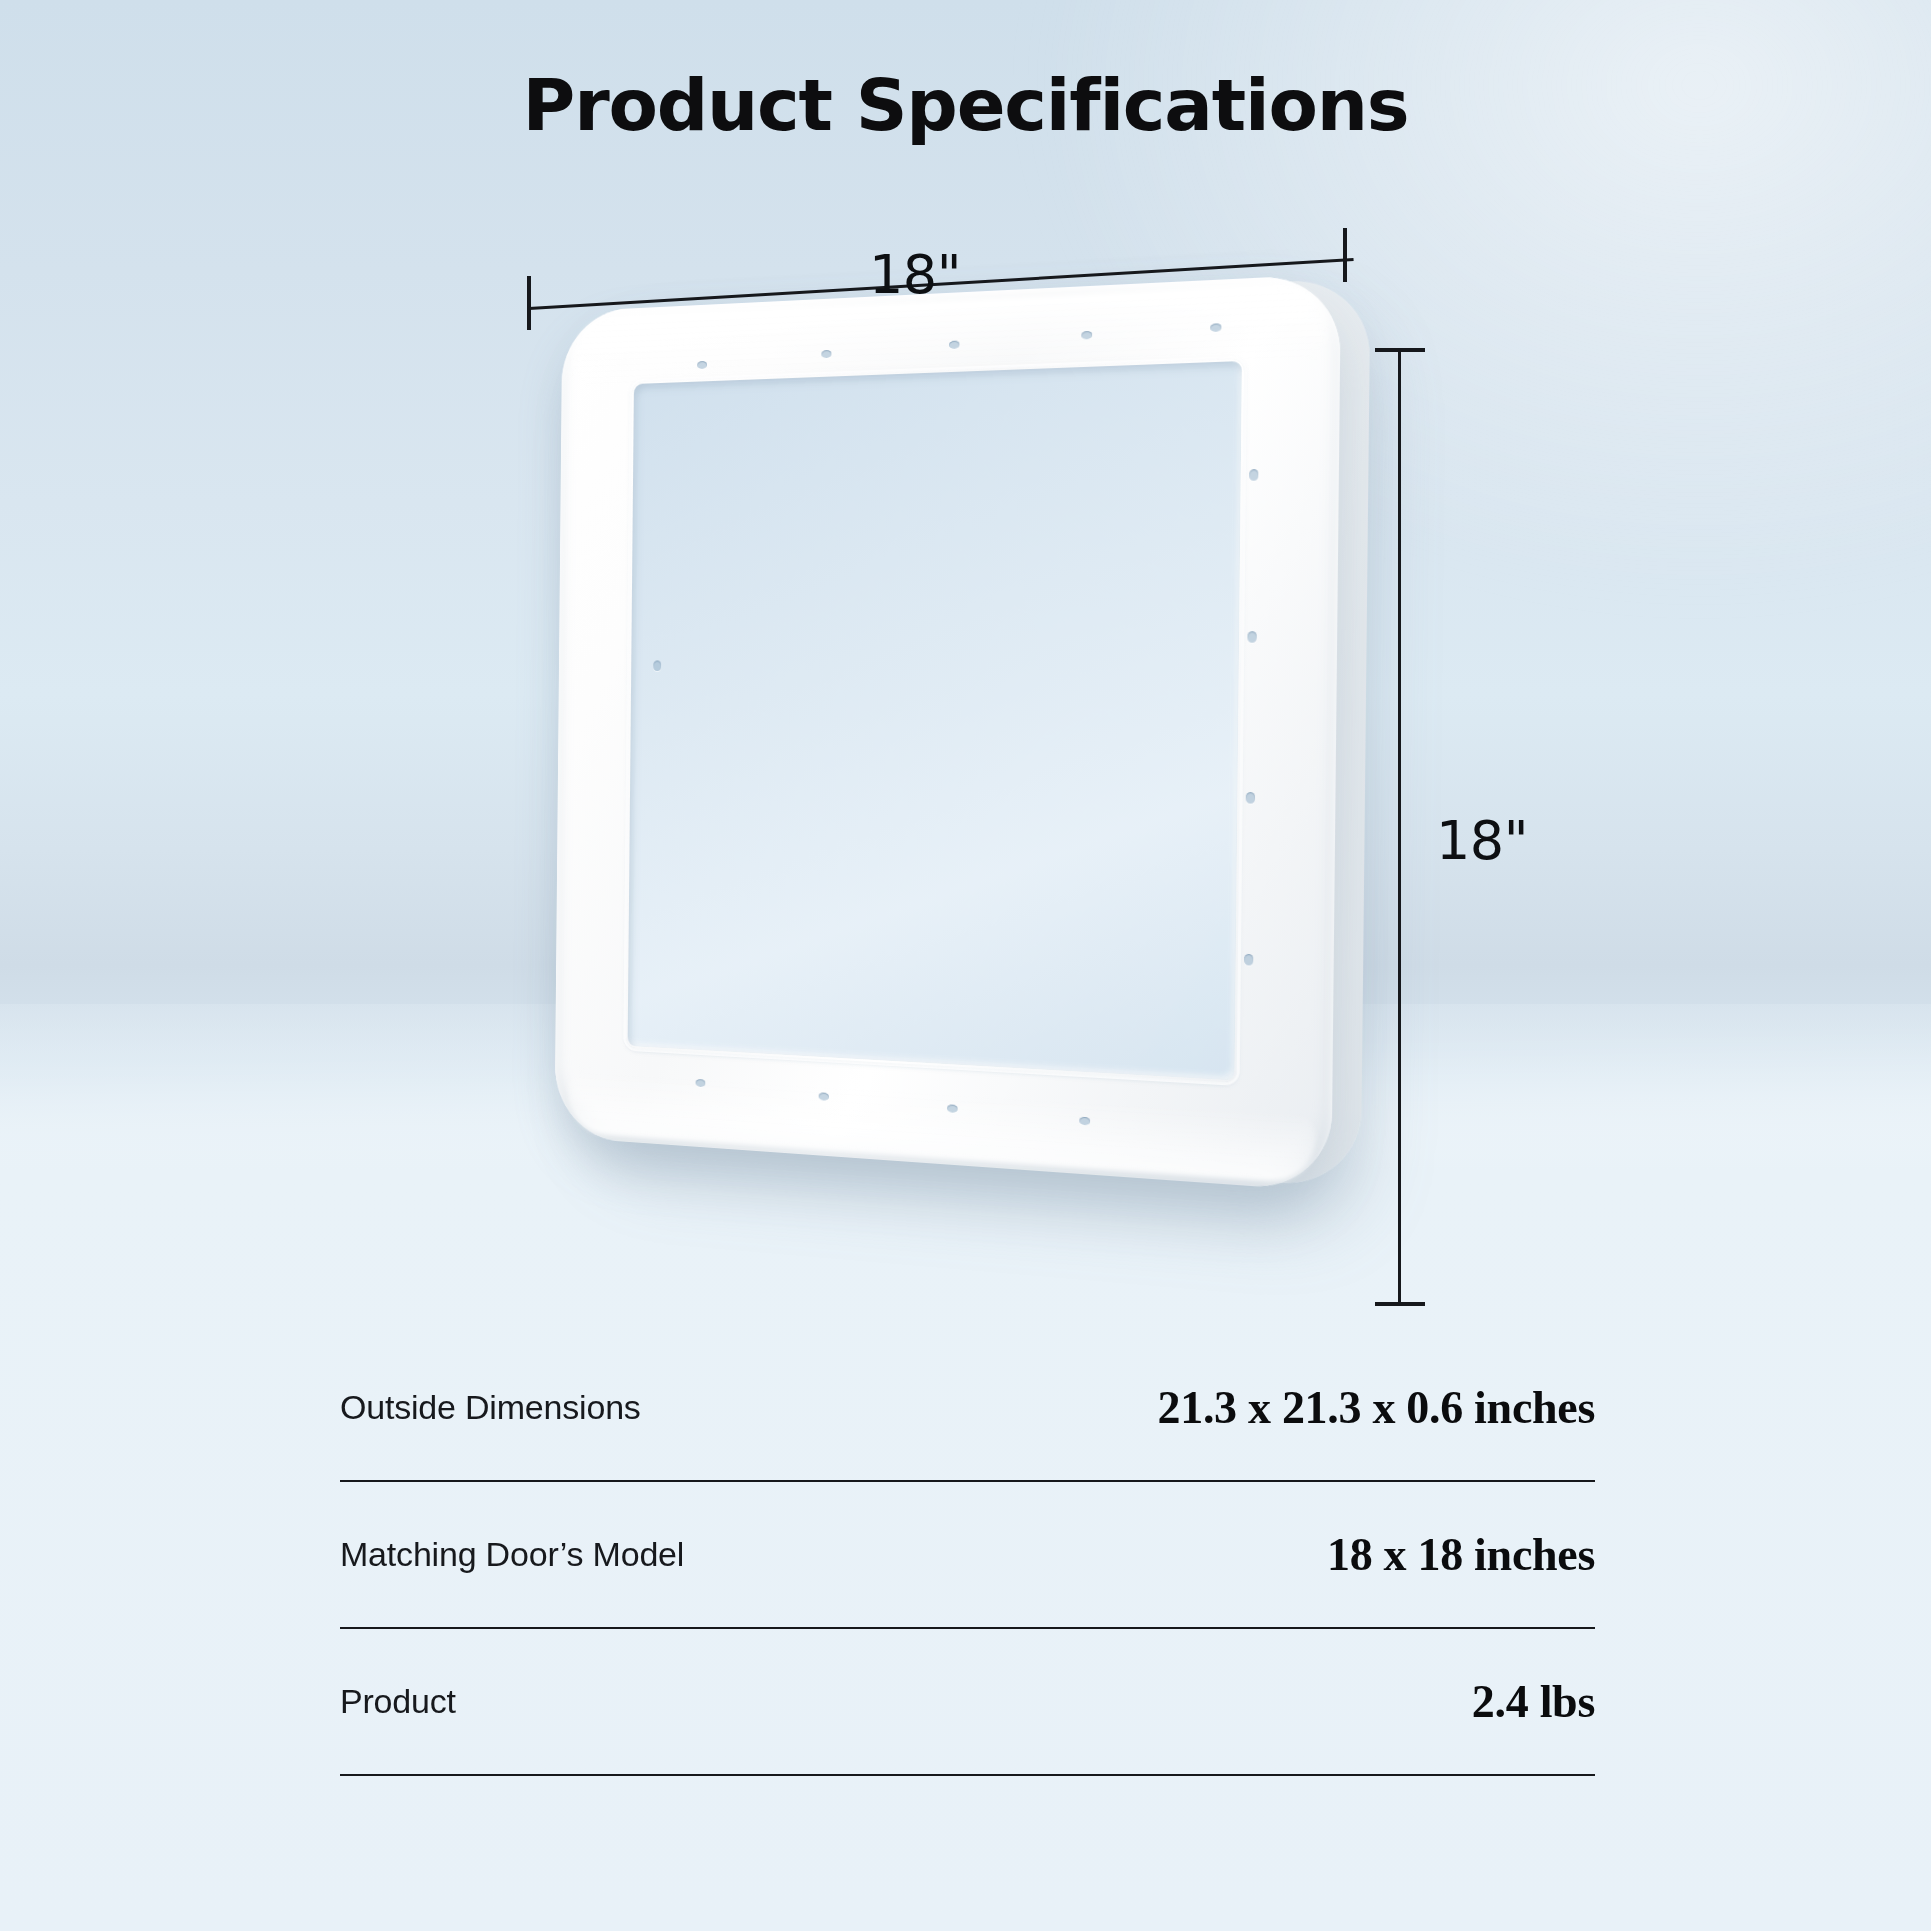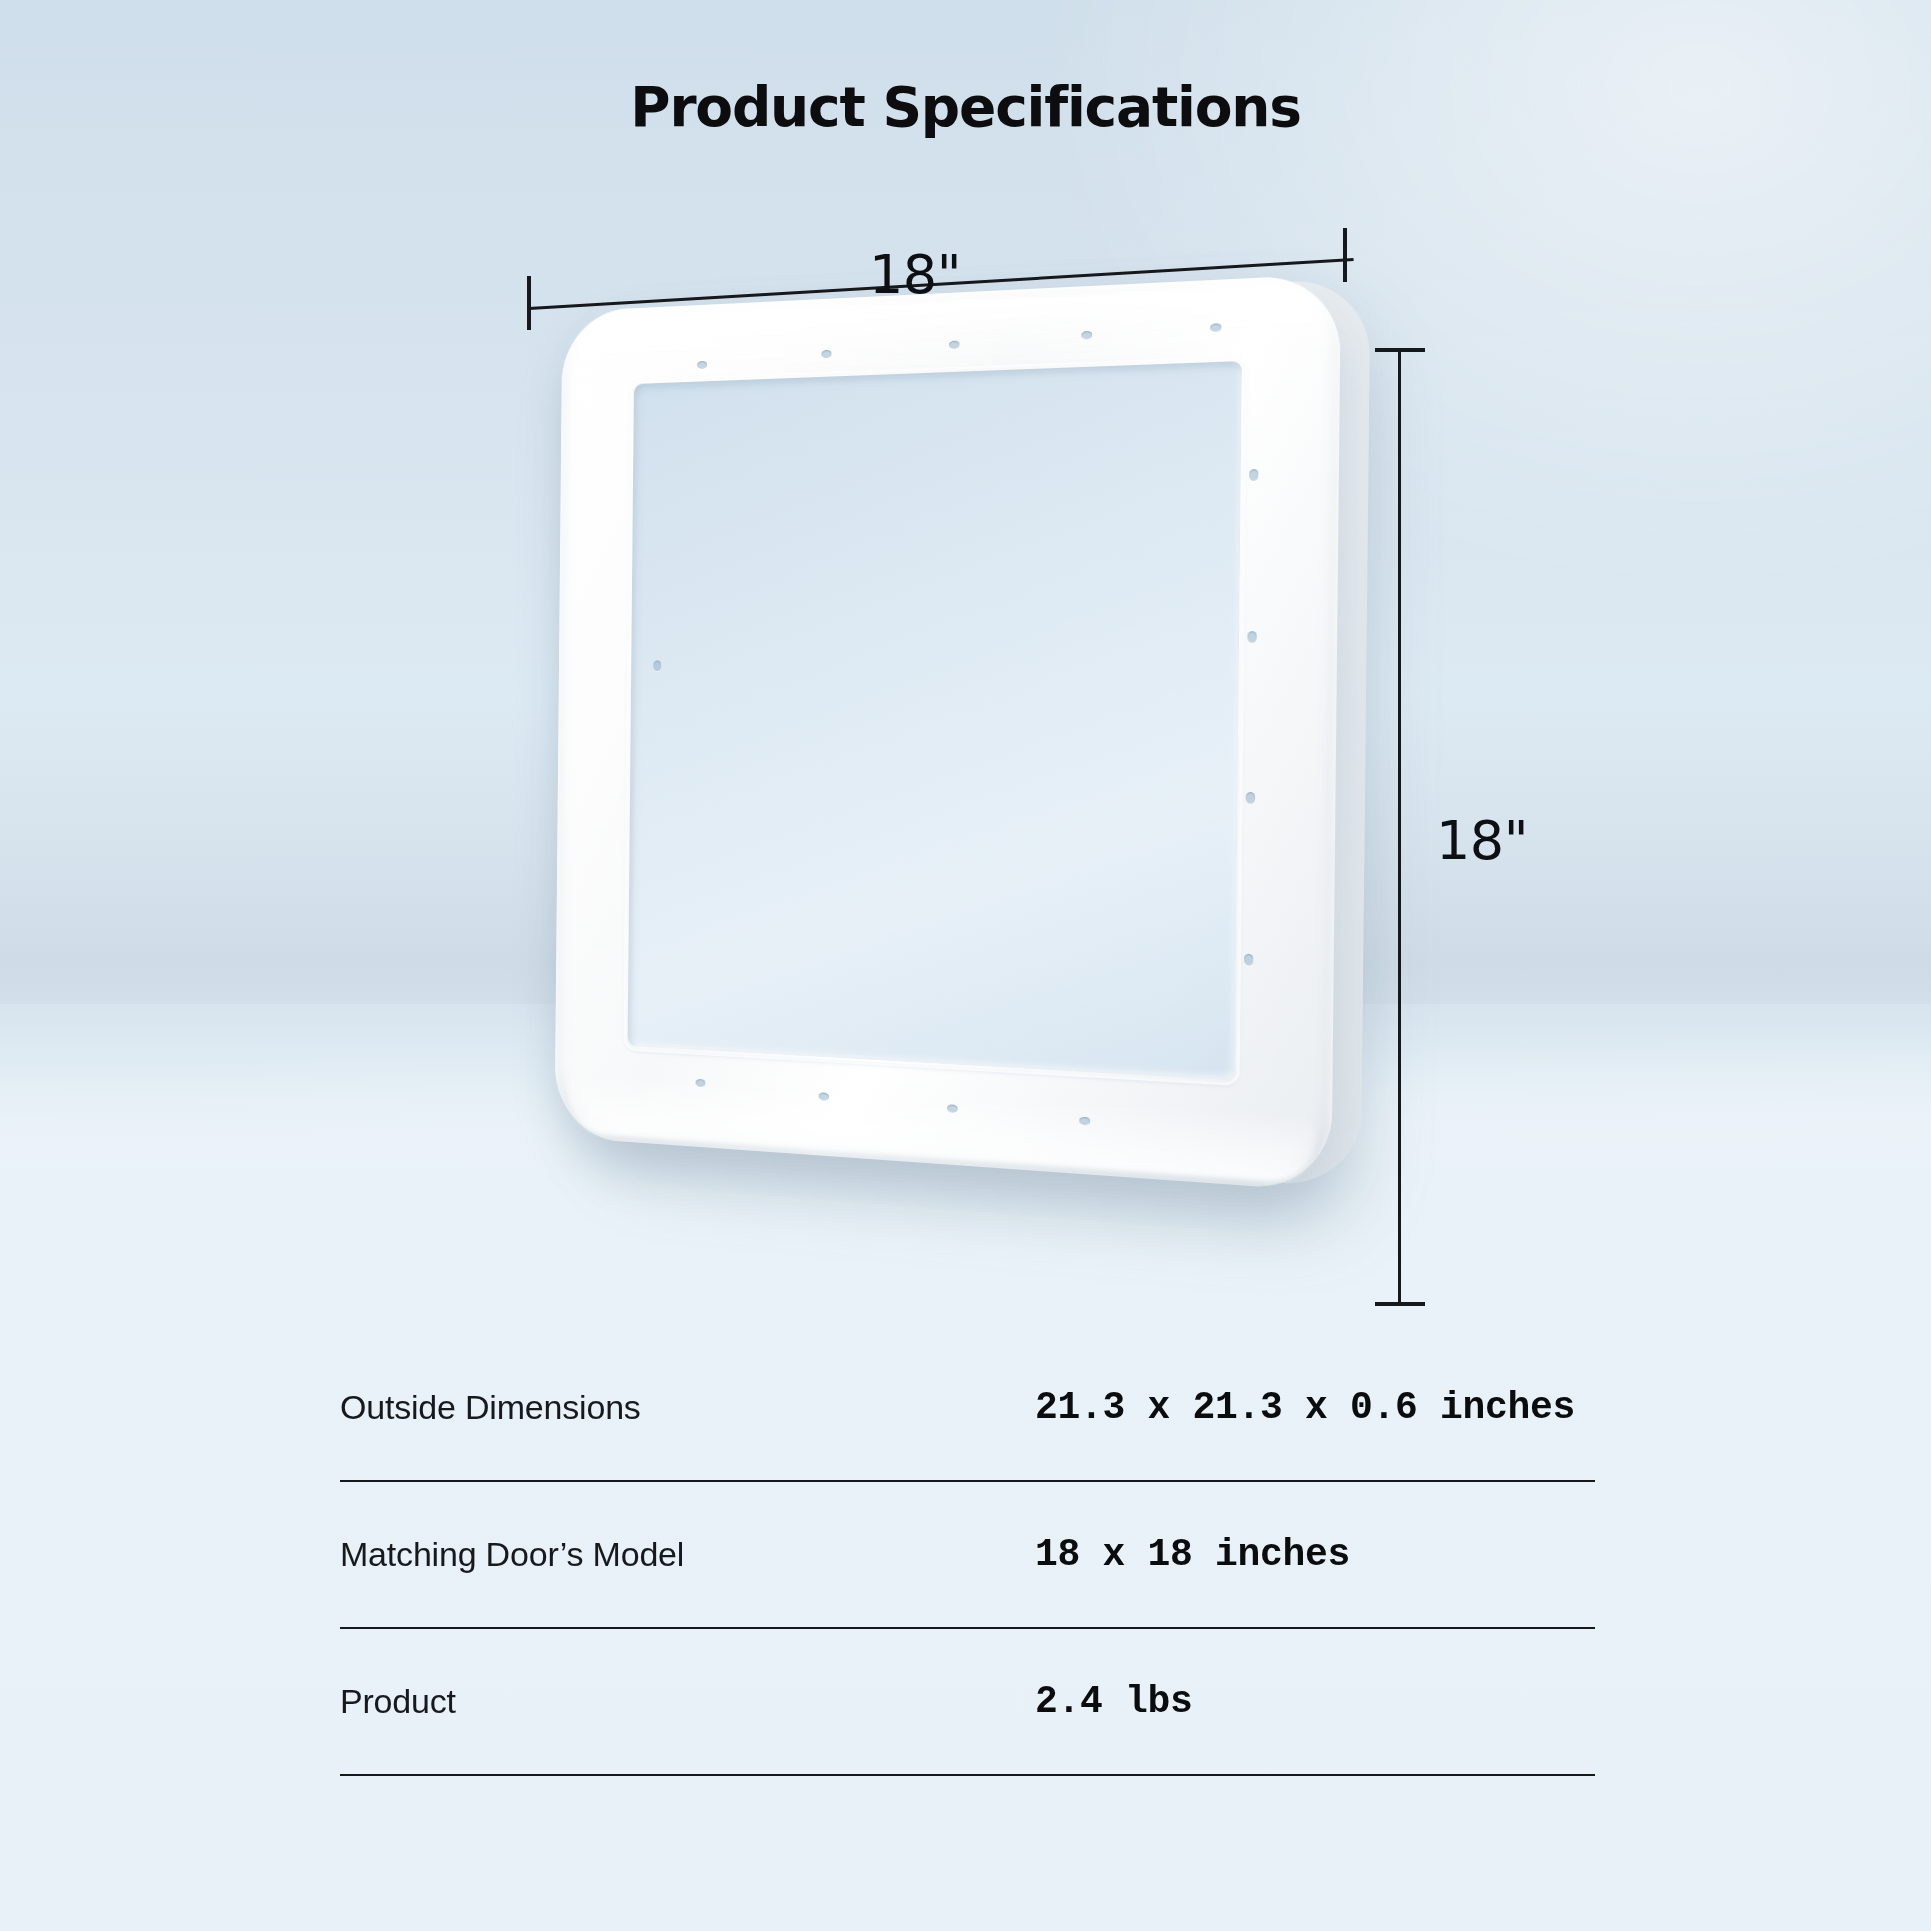--- a/index.html
+++ b/index.html
@@ -57,22 +57,22 @@
     background:radial-gradient(ellipse at 40% 60%,rgba(255,255,255,.45),rgba(255,255,255,0) 70%);
     filter:blur(25px);
   }
   .bg-lower{
     position:absolute;left:0;right:0;top:1004px;bottom:0;
     background:linear-gradient(180deg,rgba(232,241,248,.25) 0%,#e9f2f8 18%,#e8f1f8 100%);
   }
 
   
   .title{
-    position:absolute;left:0;right:0;top:75px;text-align:center;
-    font-size:55px;font-weight:700;letter-spacing:-1.2px;color:#0d0d0f;
+    position:absolute;left:0;right:0;top:63px;text-align:center;
+    font-size:72px;font-weight:700;letter-spacing:-1.2px;color:#0d0d0f;
     font-family:"DejaVu Sans","Liberation Sans",sans-serif;
     white-space:nowrap;
   }
 
   
   .hero{position:absolute;left:0;top:183px;width:1931px;height:850px;}
 
   .frame-wrap{
     position:absolute;left:521px;top:111px;width:811px;height:869px;
     transform:perspective(2221px) rotateY(-17deg) rotateZ(.6deg);
@@ -150,22 +150,23 @@
     height:145px;border-bottom:2.9px solid #16181c;
   }
   .spec-row:first-child{border-top:none;}
   .spec-label{
     width:695px;flex:0 0 695px;
     font-size:34px;color:#17191d;font-weight:400;letter-spacing:-0.2px;
     font-family:"Liberation Sans","DejaVu Sans",sans-serif;
   }
   .spec-value{
     flex:1;
-    font-size:38px;color:#0b0c0e;font-weight:700;letter-spacing:-0.3px;
-    font-family:Liberation Mono, monospace;
+    font-size:46px;color:#0b0c0e;font-weight:700;letter-spacing:-0.3px;
+    font-family:Liberation Serif, serif;
+    text-align:right;
   }
 </style>
 </head>
 <body>
 
 <div class="stage">
 
   <div class="bg-base"></div>
   <div class="bg-glow-tr"></div>
   <div class="bg-sheen-a"></div>

